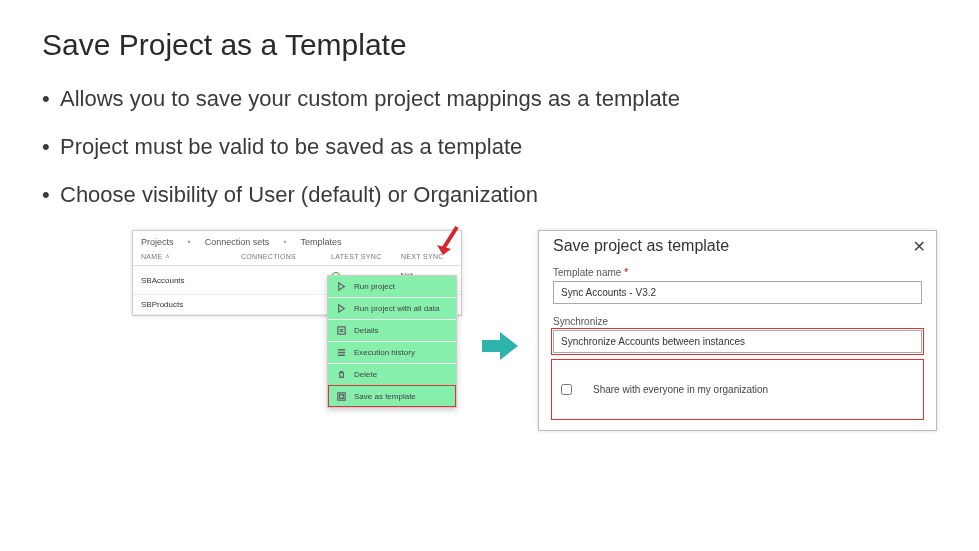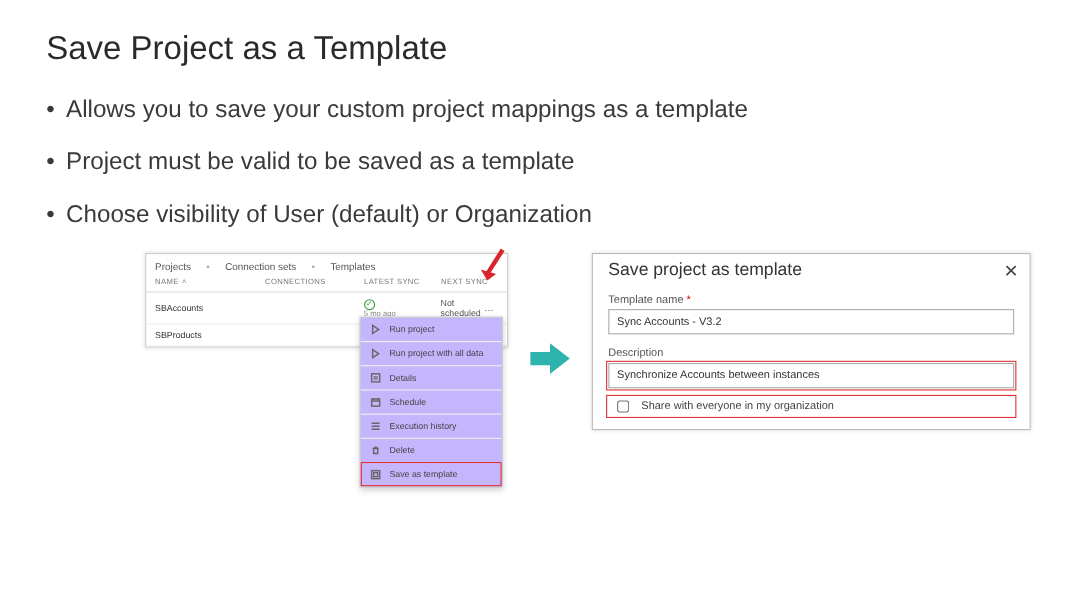--- a/index.html
+++ b/index.html
@@ -76,24 +76,24 @@
   .ok-icon {
     width:10px; height:10px; border:1.5px solid #3a9d3a; border-radius:50%;
     display:inline-flex; align-items:center; justify-content:center;
     font-size:7px; color:#3a9d3a; line-height:1;
   }
   .sub { color:#888; font-size:7px; }
   .pl-row .more { color:#555; letter-spacing:1px; font-size:9px; padding:0 3px; cursor:pointer; }
   
   .dropdown {
     position: absolute;
-    top: 57px;
+    top: 44px;
     right: 4px;
     width: 130px;
-    background:#c4b5fd;
+    background:#86efac;
     border:1px solid #ccc;
     box-shadow: 0 2px 6px rgba(0,0,0,0.2);
     z-index: 5;
   }
   .dd-item {
     display:flex; align-items:center; gap:7px;
     padding: 5px 8px;
     font-size:8px;
     color:#444;
     border-top:1px solid #f0f0f0;
@@ -132,22 +132,22 @@
     width:100%;
     border:1px solid #aaa;
     padding:5px 7px;
     font-size:10px;
     color:#333;
     margin-top:3px;
     background:#fff;
   }
   .hlbox { outline:1.5px solid #d33; outline-offset:1px; }
   .pr-share {
-    display:flex; align-items:center; gap:8px;
-    padding:0 4px;
+    display:flex; align-items:center; gap:18px;
+    padding:20px 4px;
     margin-top:8px;
     font-size:10px; color:#444;
   }
   .pr-share input { width:11px; height:11px; }
   .pr-buttons { display:flex; justify-content:flex-end; gap:10px; margin-top:10px; }
   .btn {
     padding:6px 20px; font-size:11px; cursor:pointer;
     border:1px solid #999; background:#f4f4f4; color:#333;
   }
   .btn.primary { background:#742d7a; color:#fff; border:1px solid #742d7a; }
@@ -230,29 +230,20 @@
               <svg viewBox="0 0 12 12">
                 <rect x="2" y="2" width="8" height="8"></rect>
                 <path d="M4 5h4M4 7h4"></path>
               </svg>
             </span>
           <span>Details</span>
         </div>
         <div class="dd-item">
           <span class="dd-icon">
               <svg viewBox="0 0 12 12">
-                <rect x="2" y="3" width="8" height="7"></rect>
-                <path d="M2 5h8M4 2v2M8 2v2"></path>
-              </svg>
-            </span>
-          <span>Schedule</span>
-        </div>
-        <div class="dd-item">
-          <span class="dd-icon">
-              <svg viewBox="0 0 12 12">
                 <path d="M2 3h8M2 6h8M2 9h8"></path>
               </svg>
             </span>
           <span>Execution history</span>
         </div>
         <div class="dd-item">
           <span class="dd-icon">
               <svg viewBox="0 0 12 12">
                 <path d="M3 4h6M4 4v5h4V4M5 4V3h2v1"></path>
               </svg>
@@ -277,21 +268,21 @@
         </svg>
     </div>
 
     <div class="panel-right">
       <span class="pr-close">✕</span>
       <div class="pr-title">Save project as template</div>
 
       <div class="pr-label"><span>Template name</span> <span class="req">*</span></div>
       <input class="pr-input" value="Sync Accounts - V3.2" style="">
 
-      <div class="pr-label">Description</div>
+      <div class="pr-label">Synchronize</div>
       <input class="pr-input hlbox" value="Synchronize Accounts between instances" style="">
 
       <label class="pr-share hlbox">
         <input type="checkbox" style="">
         <span>Share with everyone in my organization</span>
       </label>
 
     </div>
   </div>
 </div>

